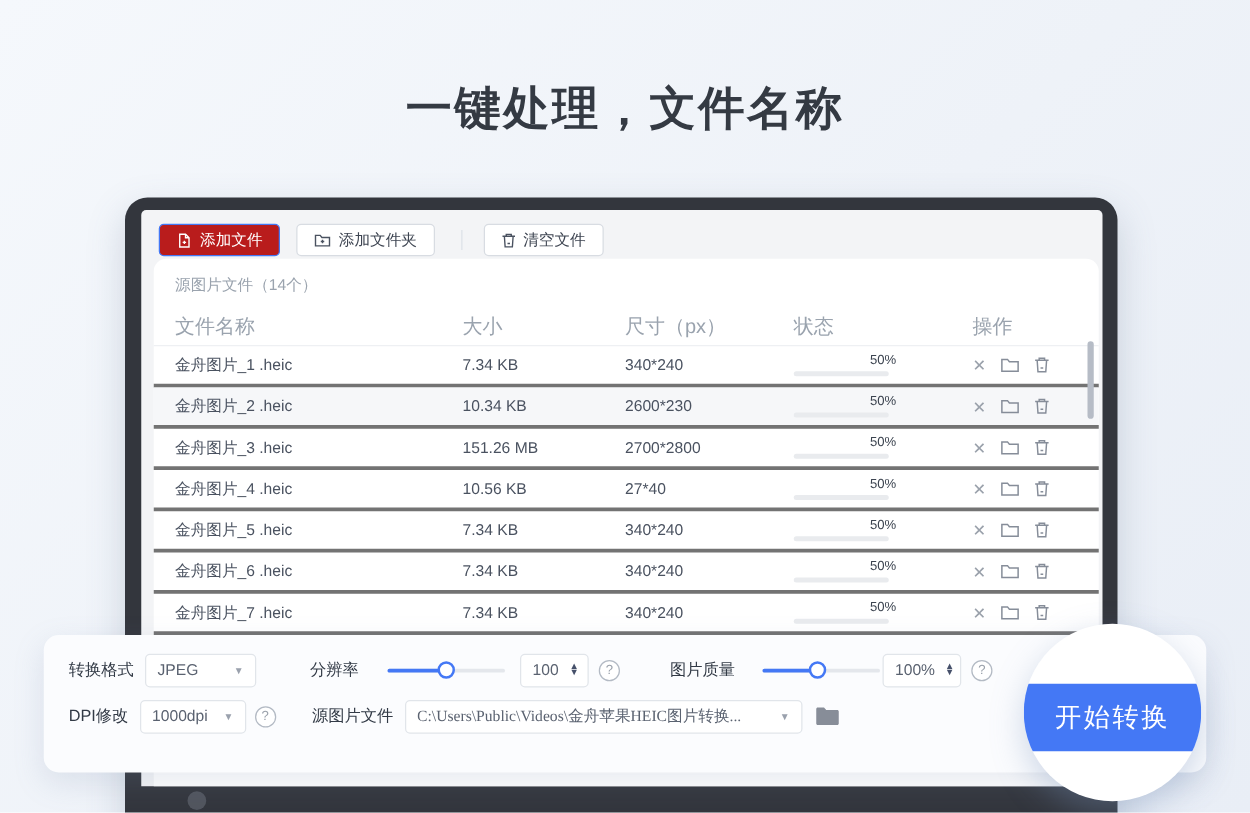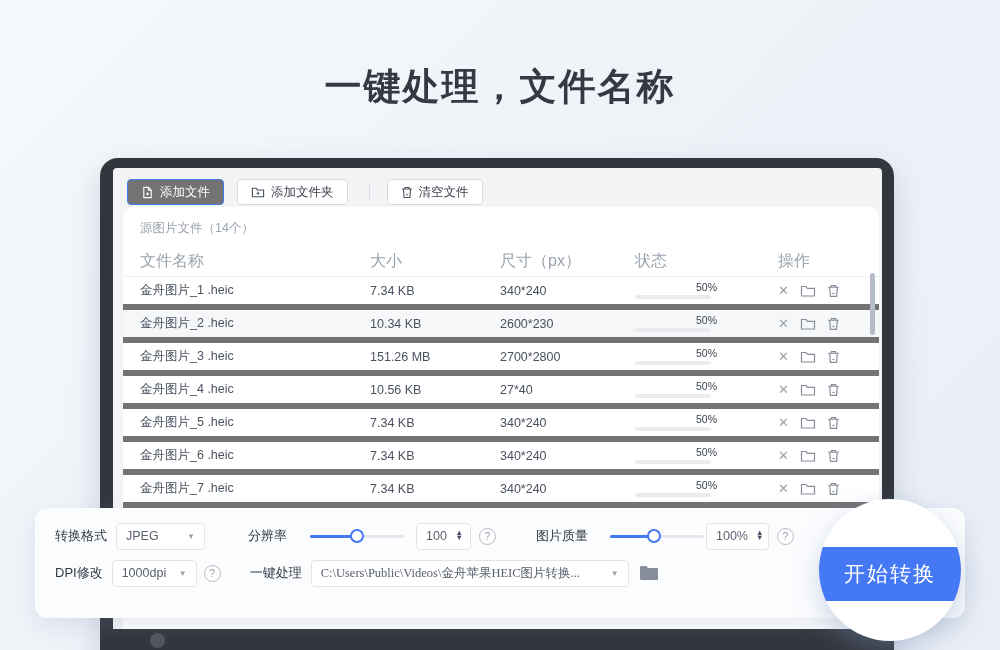--- a/index.html
+++ b/index.html
@@ -25,36 +25,36 @@
     position:absolute; left:13px; top:10px; width:769px; height:461px;
     background:#f3f4f6; border-radius:4px 4px 0 0; overflow:hidden;
   }
   
   .toolbar { display:flex; align-items:center; padding:11px 0 0 14px; }
   .tb-btn {
     display:inline-flex; align-items:center; gap:6px; height:26px;
     padding:0 13px; font-size:12.5px; border-radius:4px; cursor:pointer;
     background:#fff; border:1px solid #d8dce2; color:#3d4451;
   }
-  .tb-btn.primary { background:#737373; border-color:#4478f5; color:#fff; }
+  .tb-btn.primary { background:#b91c1c; border-color:#4478f5; color:#fff; }
   .tb-btn + .tb-btn { margin-left:13px; }
   .tb-divider { width:1px; height:16px; background:#dde1e7; margin:0 17px 0 21px; }
   .tb-btn svg { display:block; }
   
   .card {
     position:absolute; left:10px; top:39px; width:756px; height:430px;
     background:#fff; border-radius:10px 10px 0 0;
   }
   .card-title { padding:13px 0 10px 17px; font-size:12.5px; color:#9aa3ae; }
   .grid-row {
     display:grid; grid-template-columns:230px 130px 135px 143px 1fr;
     align-items:center; padding-left:17px; height:33px;
   }
   .grid-head { height:30px; border-bottom:1px solid #eef0f3; color:#9aa3ae; font-size:16px; }
-  .file-row { font-size:12.5px; color:#4a5260; border-bottom:6px solid #737373; }
+  .file-row { font-size:12.5px; color:#4a5260; border-bottom:3px solid #737373; }
   .file-row.hl { background:#f6f7f9; }
   .status-cell { display:flex; flex-direction:column; justify-content:center; gap:3px;text-align:center; }
   .pct { font-size:10.5px; color:#3c4450; line-height:1; }
   .bar { width:76px; height:4px; border-radius:2px; background:#e9ebee; overflow:hidden; }
   .bar-fill { height:100%; background:#4478f5; border-radius:2px; }
   .ops-cell { display:flex; align-items:center; gap:11px; color:#868d99; }
   .op { cursor:pointer; display:inline-flex; }
   .x-icon { font-size:13px; color:#9aa1ab; line-height:1; }
   .scroll-thumb {
     position:absolute; right:4px; top:66px; width:5px; height:62px;
@@ -371,21 +371,21 @@
   </div>
 
   <div class="s-row">
     <span class="s-label">DPI修改</span>
     <span class="sel" style="width:85px">
       <span>1000dpi</span>
       <span class="caret">▼</span>
     </span>
     <span class="help" style="margin-left:7px">?</span>
 
-    <span class="s-label" style="margin-left:29px">一键处理</span>
+    <span class="s-label" style="margin-left:29px">源图片文件</span>
     <span class="sel path-sel">
       <span class="path-text">C:\Users\Public\Videos\金舟苹果HEIC图片转换...</span>
       <span class="caret">▼</span>
     </span>
     <span class="folder-btn">
       <svg width="20" height="16" viewBox="0 0 20 16">
           <path fill="#878d98" d="M1 2.2C1 1.5 1.5 1 2.2 1h5l1.8 2h8.8c.7 0 1.2.5 1.2 1.2v9.6c0 .7-.5 1.2-1.2 1.2H2.2C1.5 15 1 14.5 1 13.8z"></path>
         </svg>
     </span>
   </div>

